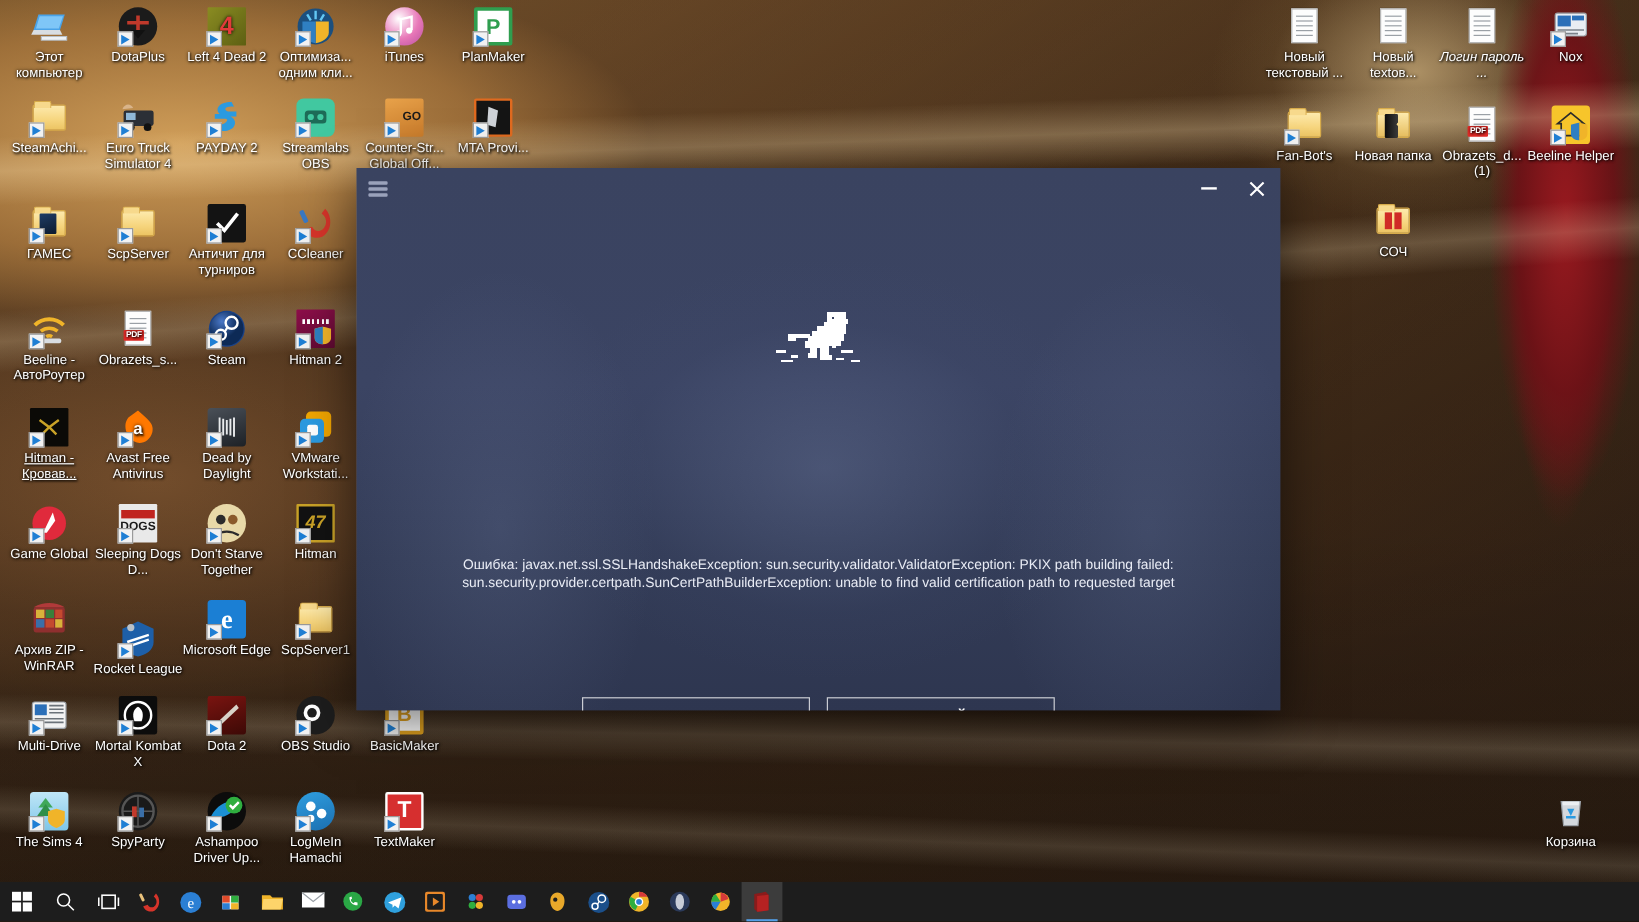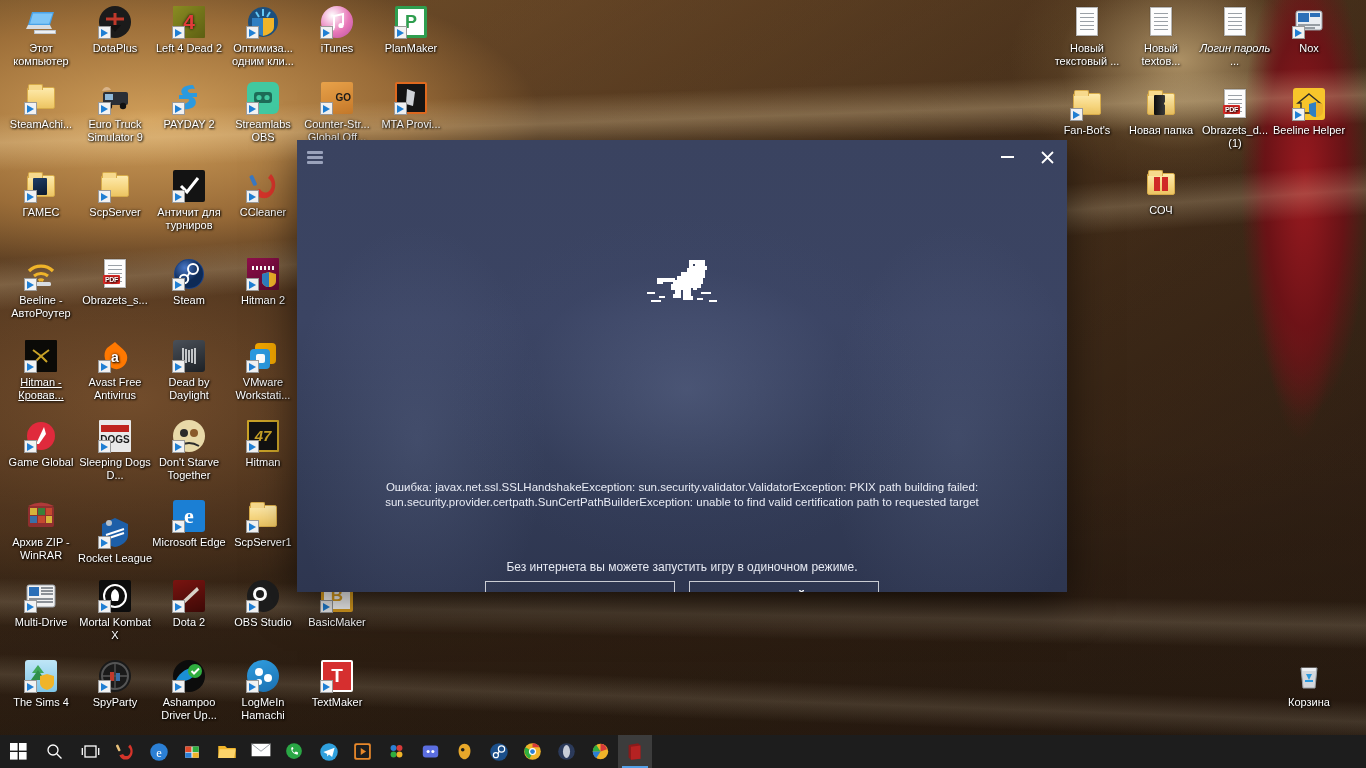--- a/index.html
+++ b/index.html
@@ -154,21 +154,21 @@
     display:flex; justify-content:center;
   }
   #dialog-heading {
     position:absolute; left:0; right:0; top: 312px;
     text-align:center;
     font-size: 19px; font-weight: normal;
     letter-spacing: 0.1px;
   }
   #error-text {
     position:absolute; left: 50%; transform: translateX(-50%);
-    top: 340px; width: 600px;
+    top: 324px; width: 600px;
     text-align:center;
     font-size: 11.5px; line-height: 14.5px;
     color: #e9ecf5;
   }
   #hint-text {
     position:absolute; left:0; right:0; top: 420px;
     text-align:center;
     font-size: 12px; color:#e6e9f2;
   }
   #dialog-buttons {
@@ -269,21 +269,21 @@
       <span class="icon-label">SteamAchi...</span>
     </div>
     <div class="icon-cell" style="left: 78px; top: 82px;">
       <div class="icon-art"><svg width="32" height="32" viewBox="0 0 32 32">
           <rect x="4" y="10" width="25" height="13" rx="2" fill="#2b2f36"></rect>
           <rect x="6" y="12" width="8" height="6" fill="#8fb8d8"></rect>
           <circle cx="10" cy="24" r="3.2" fill="#111"></circle>
           <circle cx="24" cy="24" r="3.2" fill="#111"></circle>
           <path d="M3 9 C5 4 10 4 12 8" fill="#d9b48a"></path>
         </svg><span class="shortcut"></span></div>
-      <span class="icon-label">Euro Truck Simulator 9</span>
+      <span class="icon-label">Euro Truck Simulator 4</span>
     </div>
     <div class="icon-cell" style="left: 152px; top: 82px;">
       <div class="icon-art"><svg width="32" height="32" viewBox="0 0 32 32">
           <path d="M20 3 C9 3 6 9 10 13 L6 13 L6 17 L14 17 C20 17 13 23 9 22 L9 27 C24 29 26 18 19 15 L24 15 L24 11 L17 11 C12 9 16 6 22 7 Z" fill="#2b9ae0"></path>
         </svg><span class="shortcut"></span></div>
       <span class="icon-label">PAYDAY 2</span>
     </div>
     <div class="icon-cell" style="left: 226px; top: 82px;">
       <div class="icon-art">
         <div class="sq" style="background:#41c8a0;border-radius:6px"></div>
@@ -755,21 +755,20 @@
         <rect x="7" y="19" width="3" height="1"></rect>
         <rect x="3" y="21" width="5" height="1"></rect>
         <rect x="28" y="17" width="5" height="1"></rect>
         <rect x="26" y="20" width="3" height="1"></rect>
         <rect x="32" y="21" width="4" height="1"></rect>
       </g>
     </svg>
   </div>
 
   <div id="error-text">Ошибка: javax.net.ssl.SSLHandshakeException: sun.security.validator.ValidatorException: PKIX path building failed: sun.security.provider.certpath.SunCertPathBuilderException: unable to find valid certification path to requested target</div>
-  <div id="hint-text">Без интернета вы можете запустить игру в одиночном режиме.</div>
 
   <div id="dialog-buttons">
     <button class="dlg-btn">ПОВТОРИТЬ ПОПЫТКУ</button>
     <button class="dlg-btn">АВТОНОМНЫЙ РЕЖИМ</button>
   </div>
 
 </div>
 
 <div id="taskbar">
   <div class="tb-btn">

